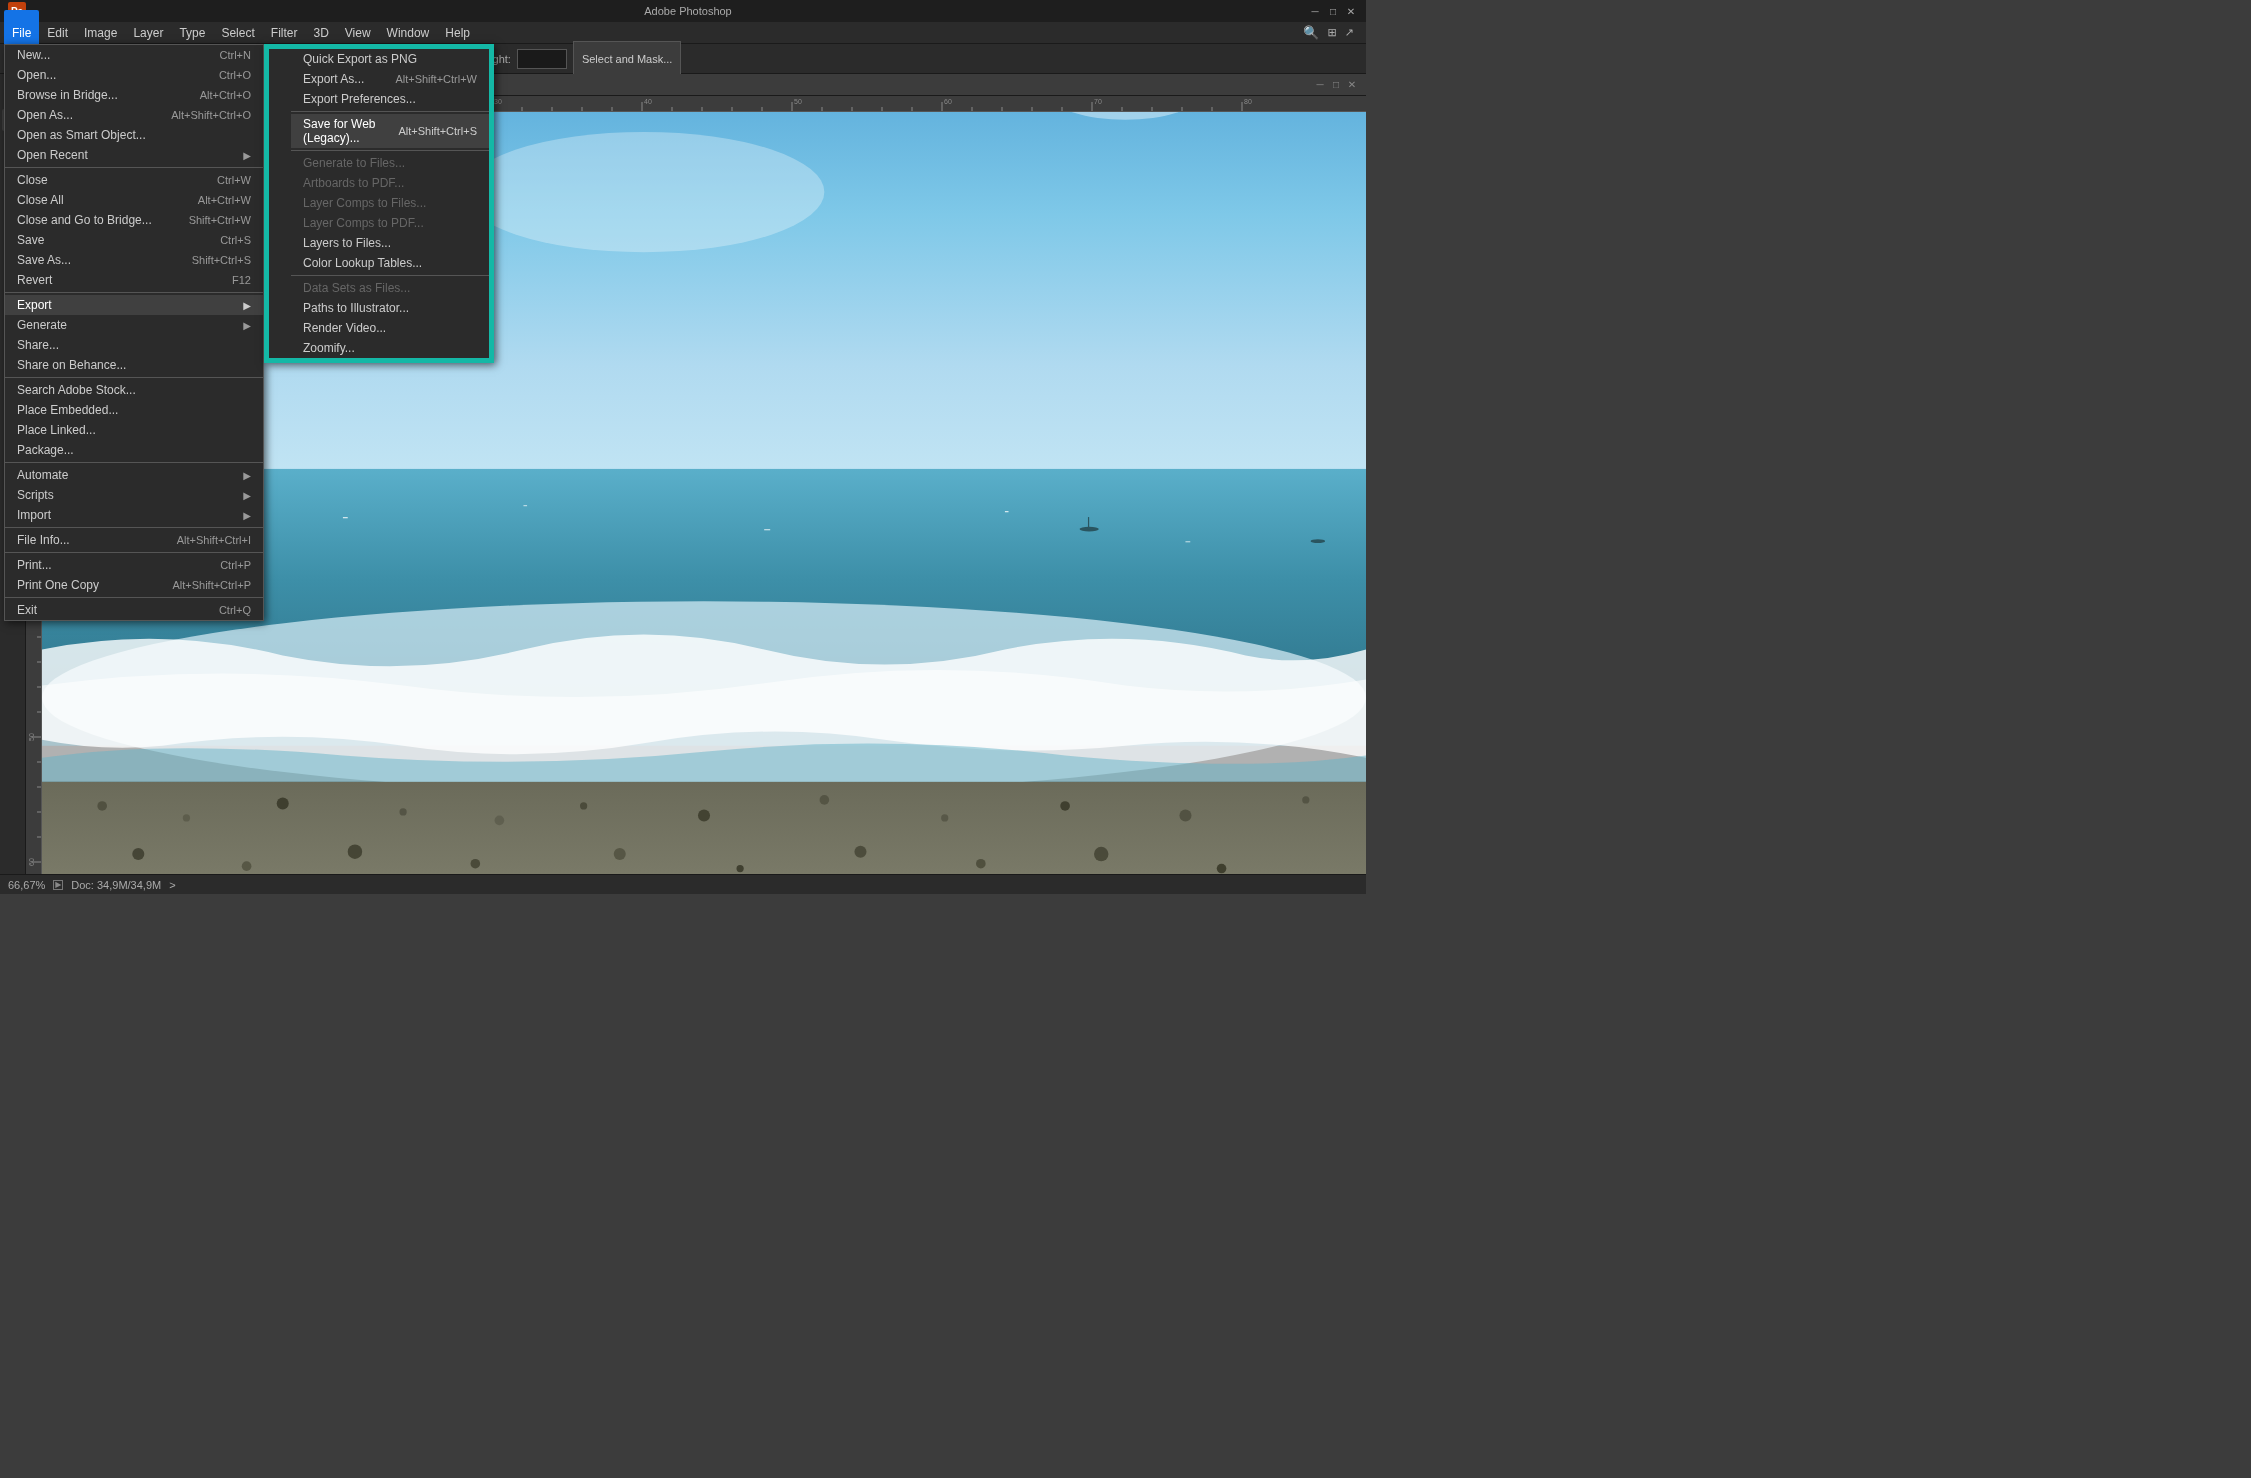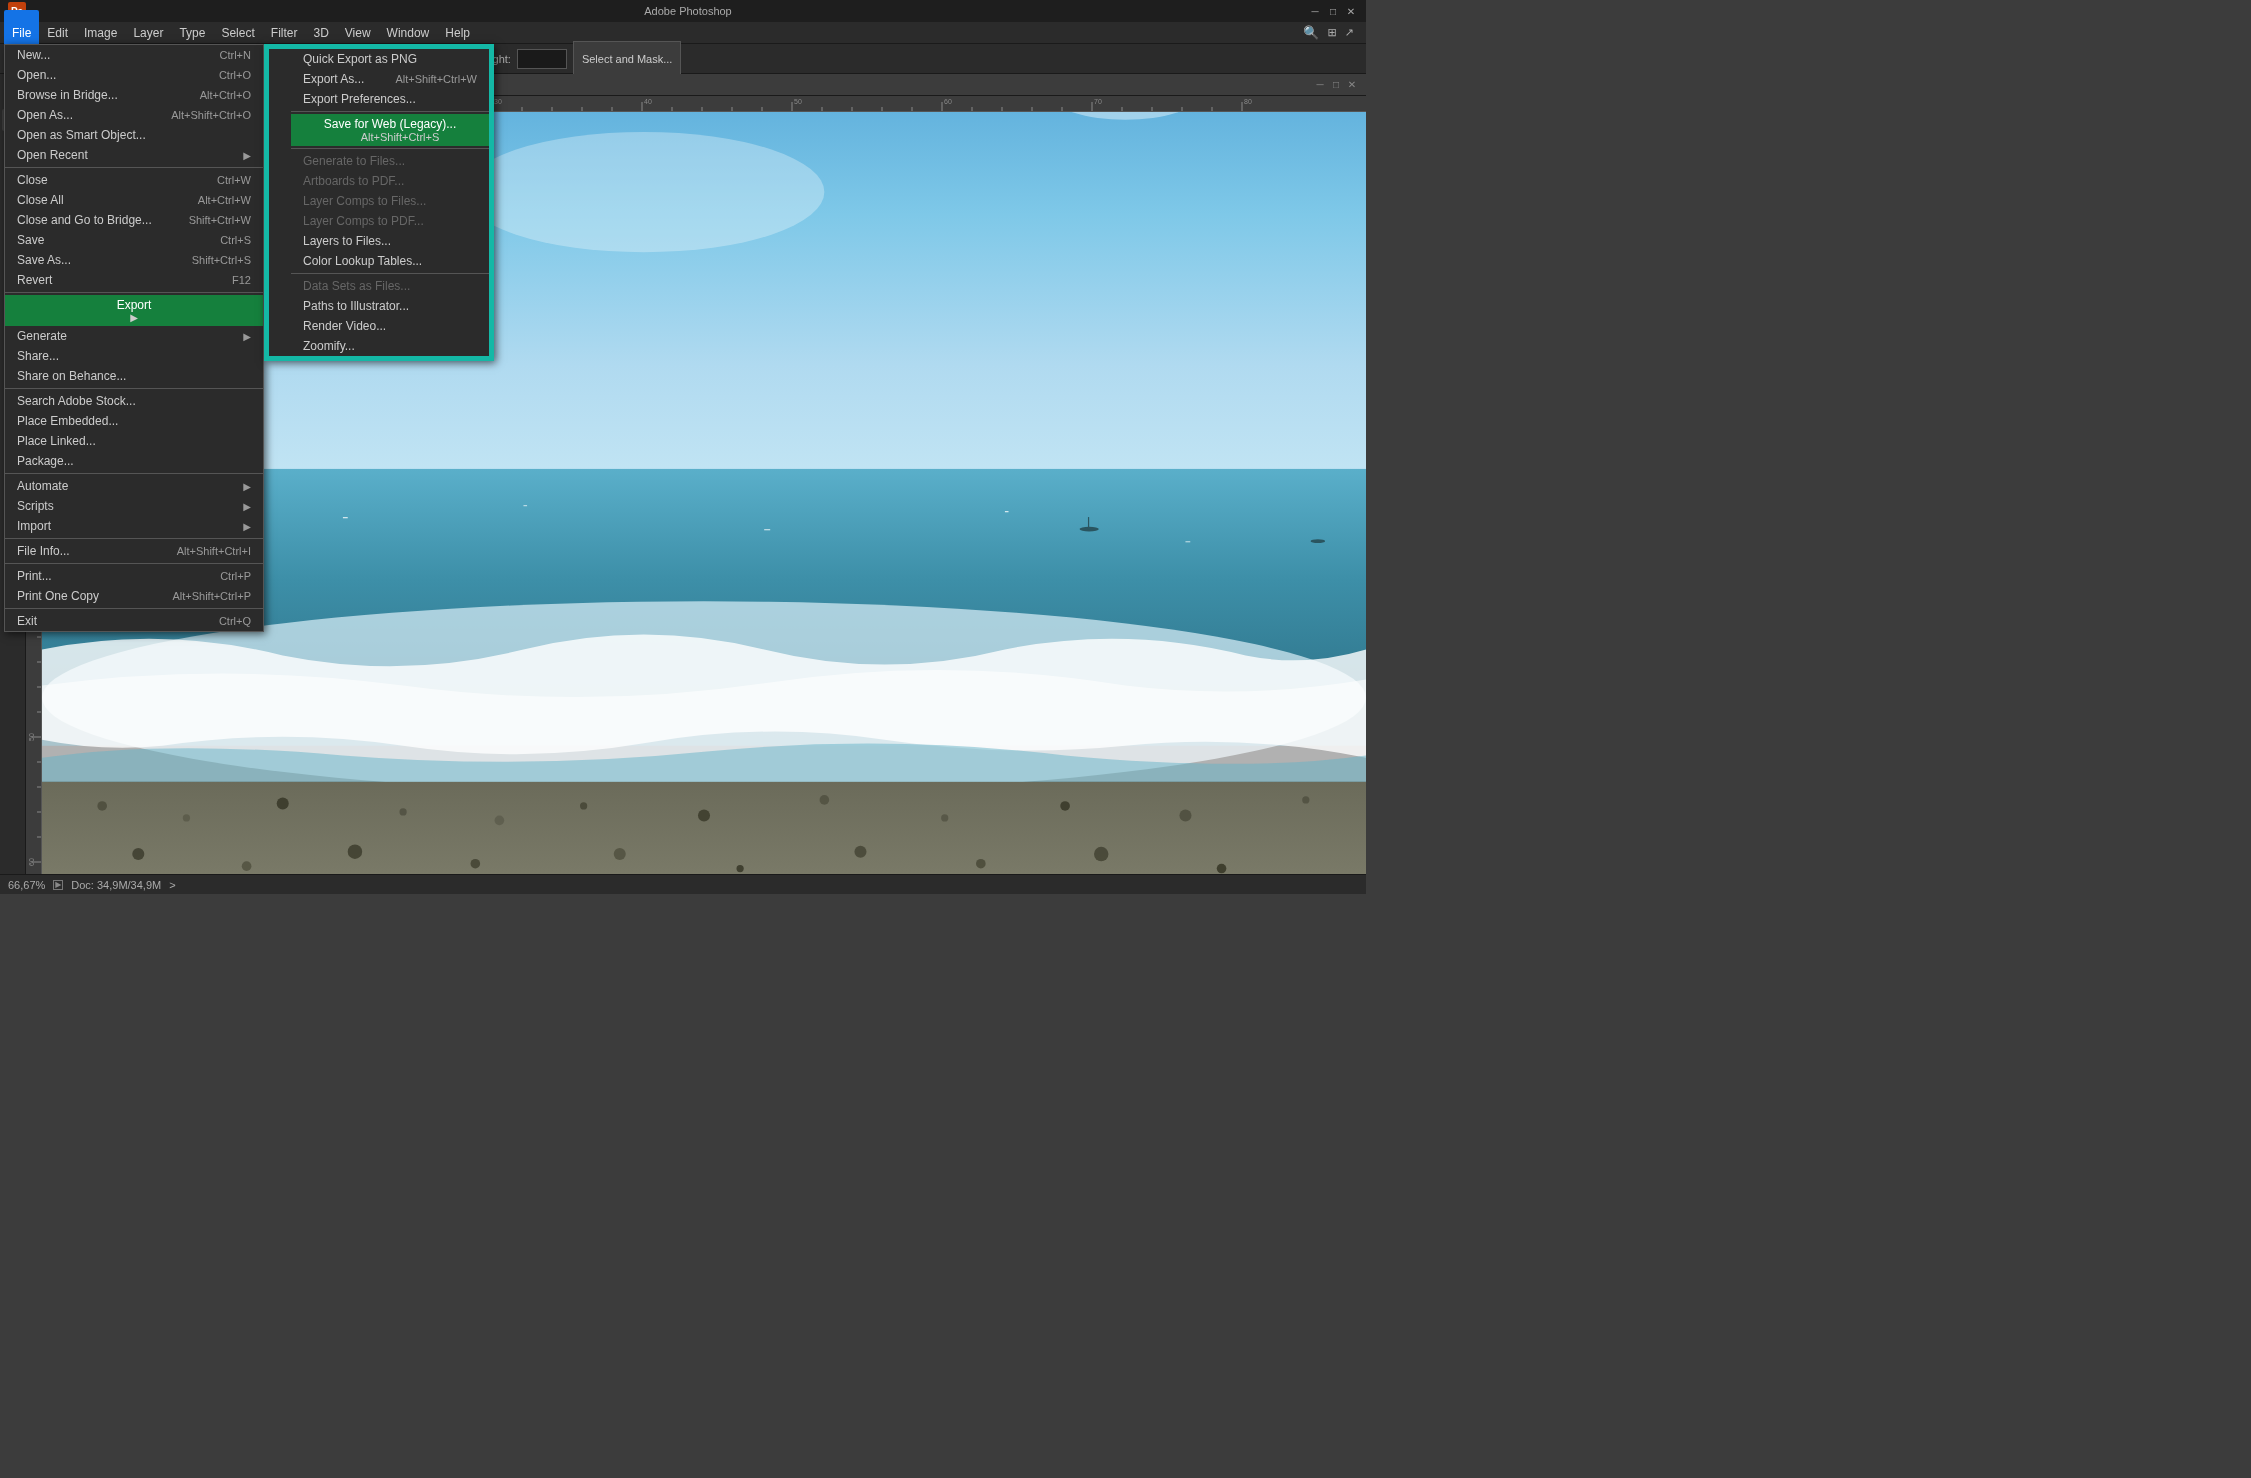--- a/index.html
+++ b/index.html
@@ -240,21 +240,21 @@
     .dropdown-item {
       display: flex;
       align-items: center;
       justify-content: space-between;
       padding: 3px 12px;
       color: #ccc;
       cursor: pointer;
       font-size: 12px;
       position: relative;
     }
-    .dropdown-item.highlighted { background: #15803d; color: #fff; flex-direction: column; }
+    .dropdown-item.highlighted { background: #404040; color: #fff; }
     .dropdown-item.disabled { color: #666; cursor: default; }
     .dropdown-separator {
       height: 1px;
       background: #555;
       margin: 2px 0;
     }
     .dropdown-shortcut {
       font-size: 11px;
       color: #999;
       margin-left: 20px;

